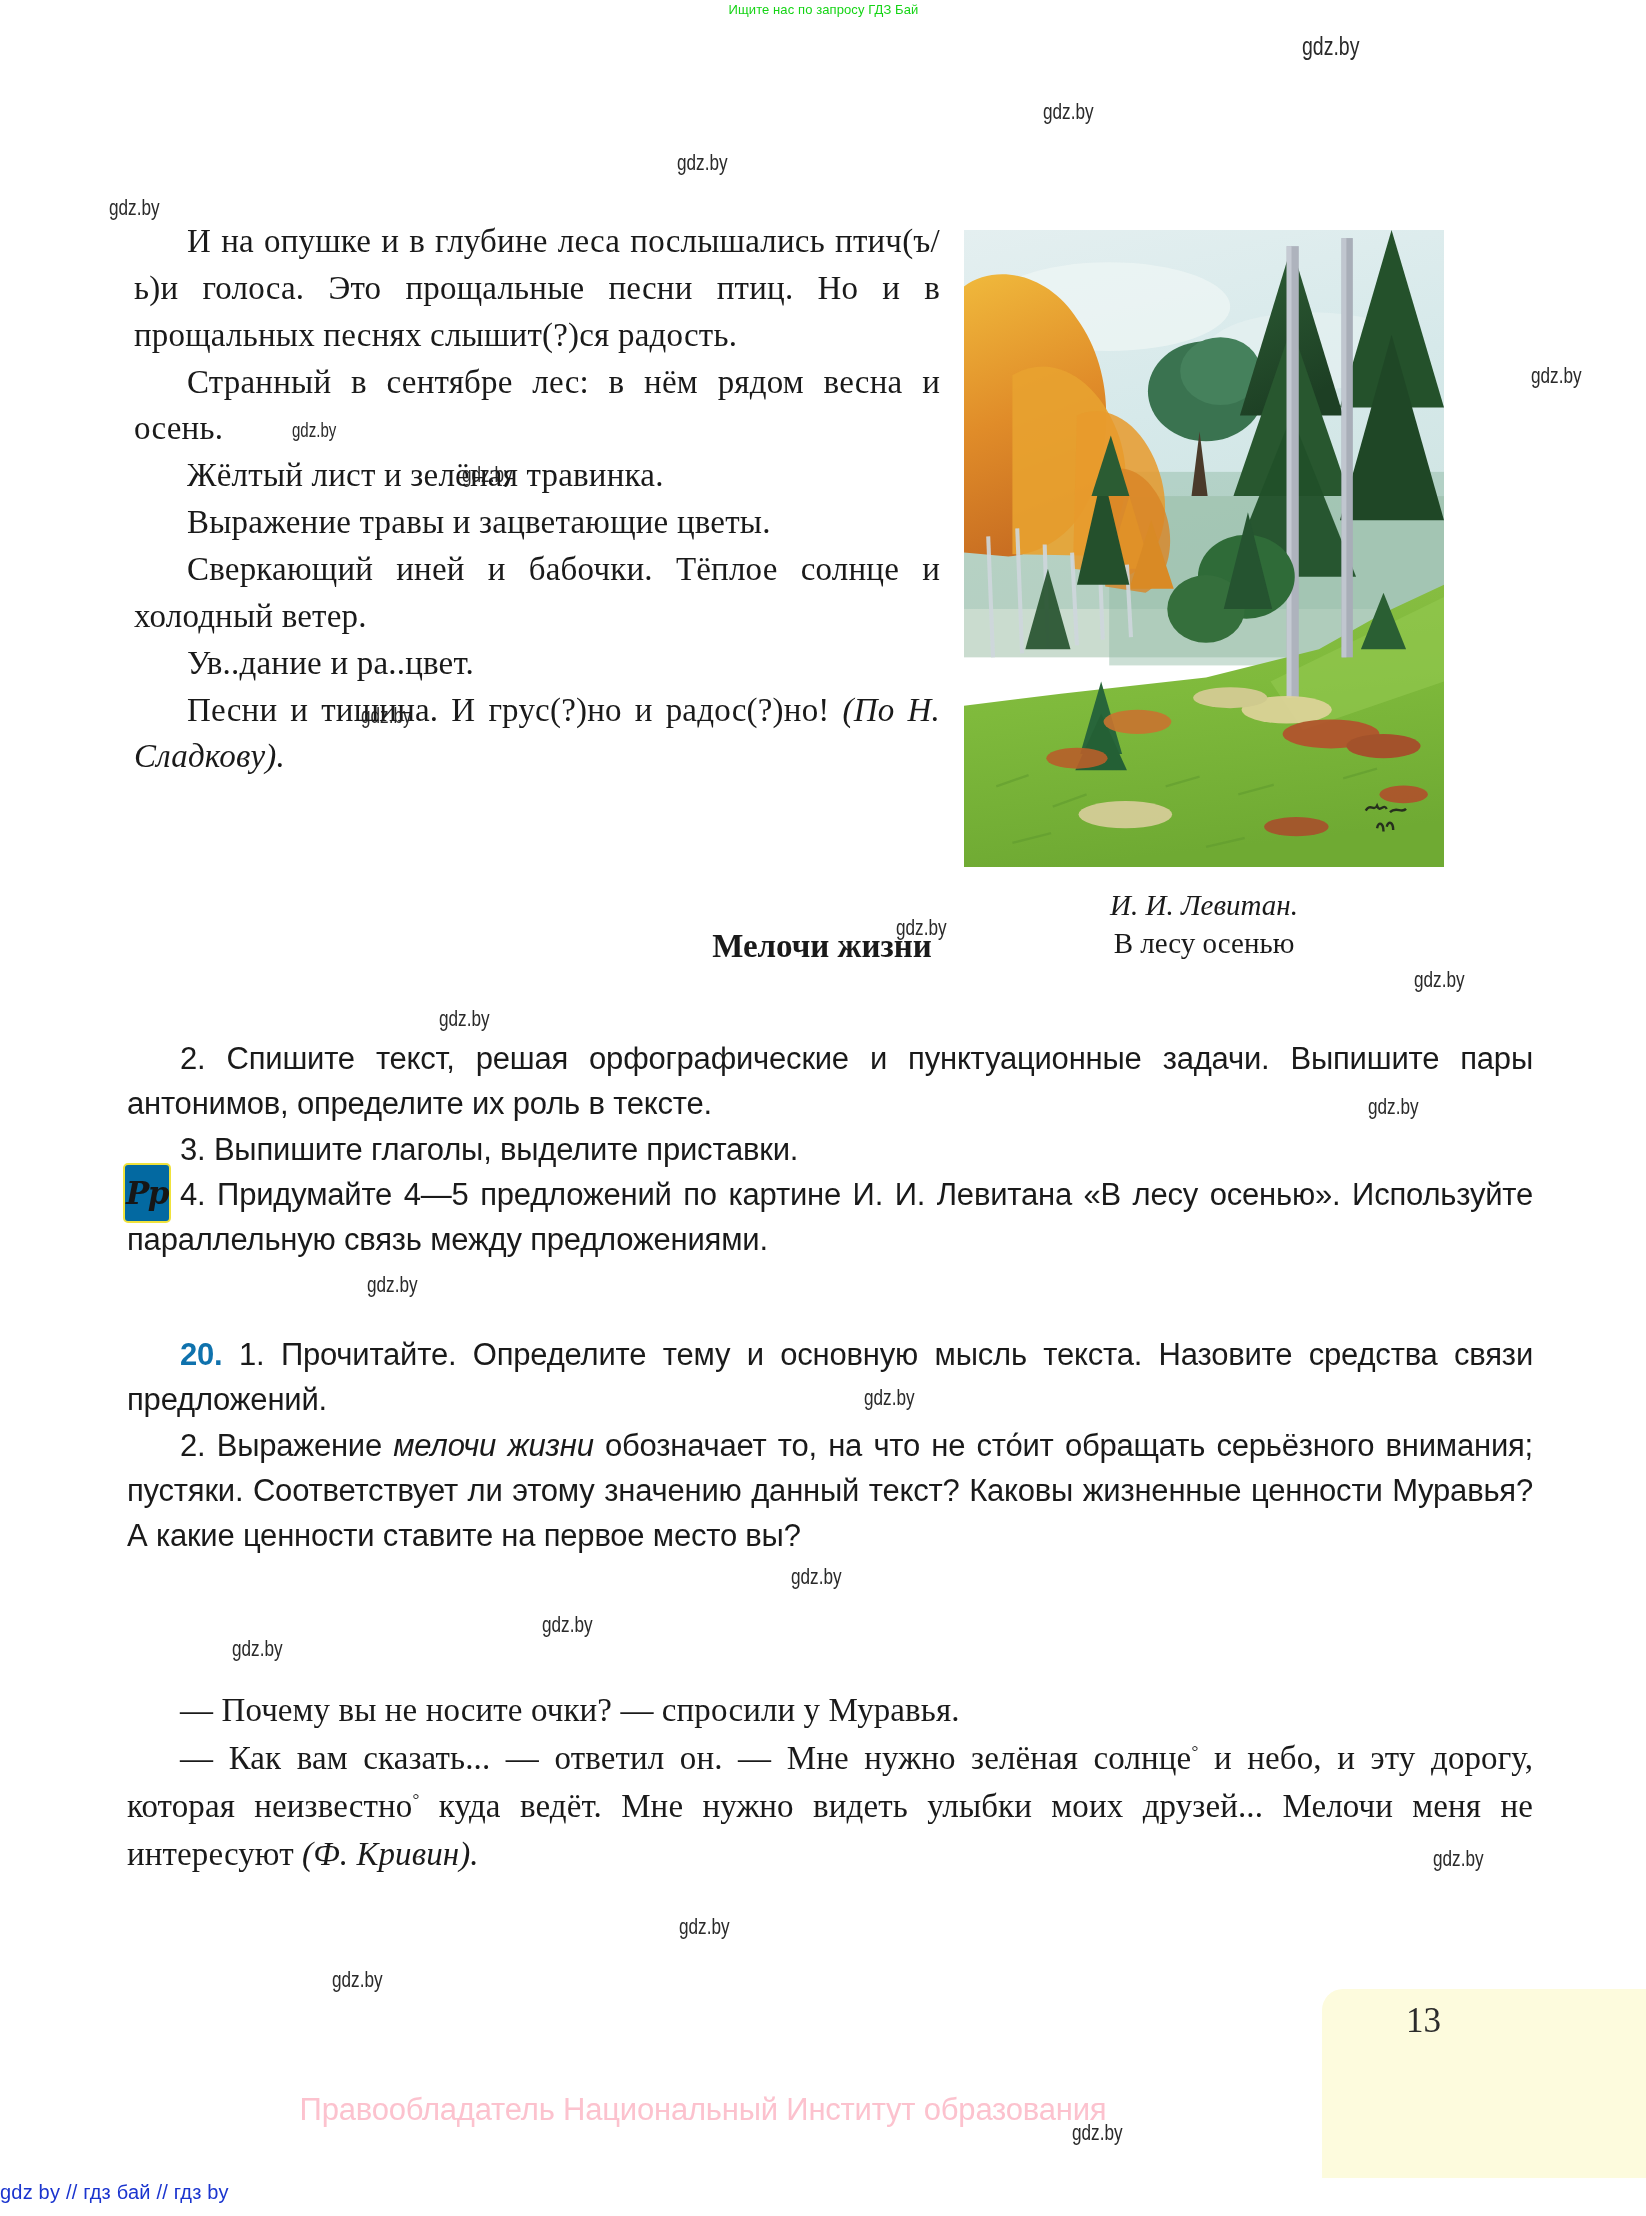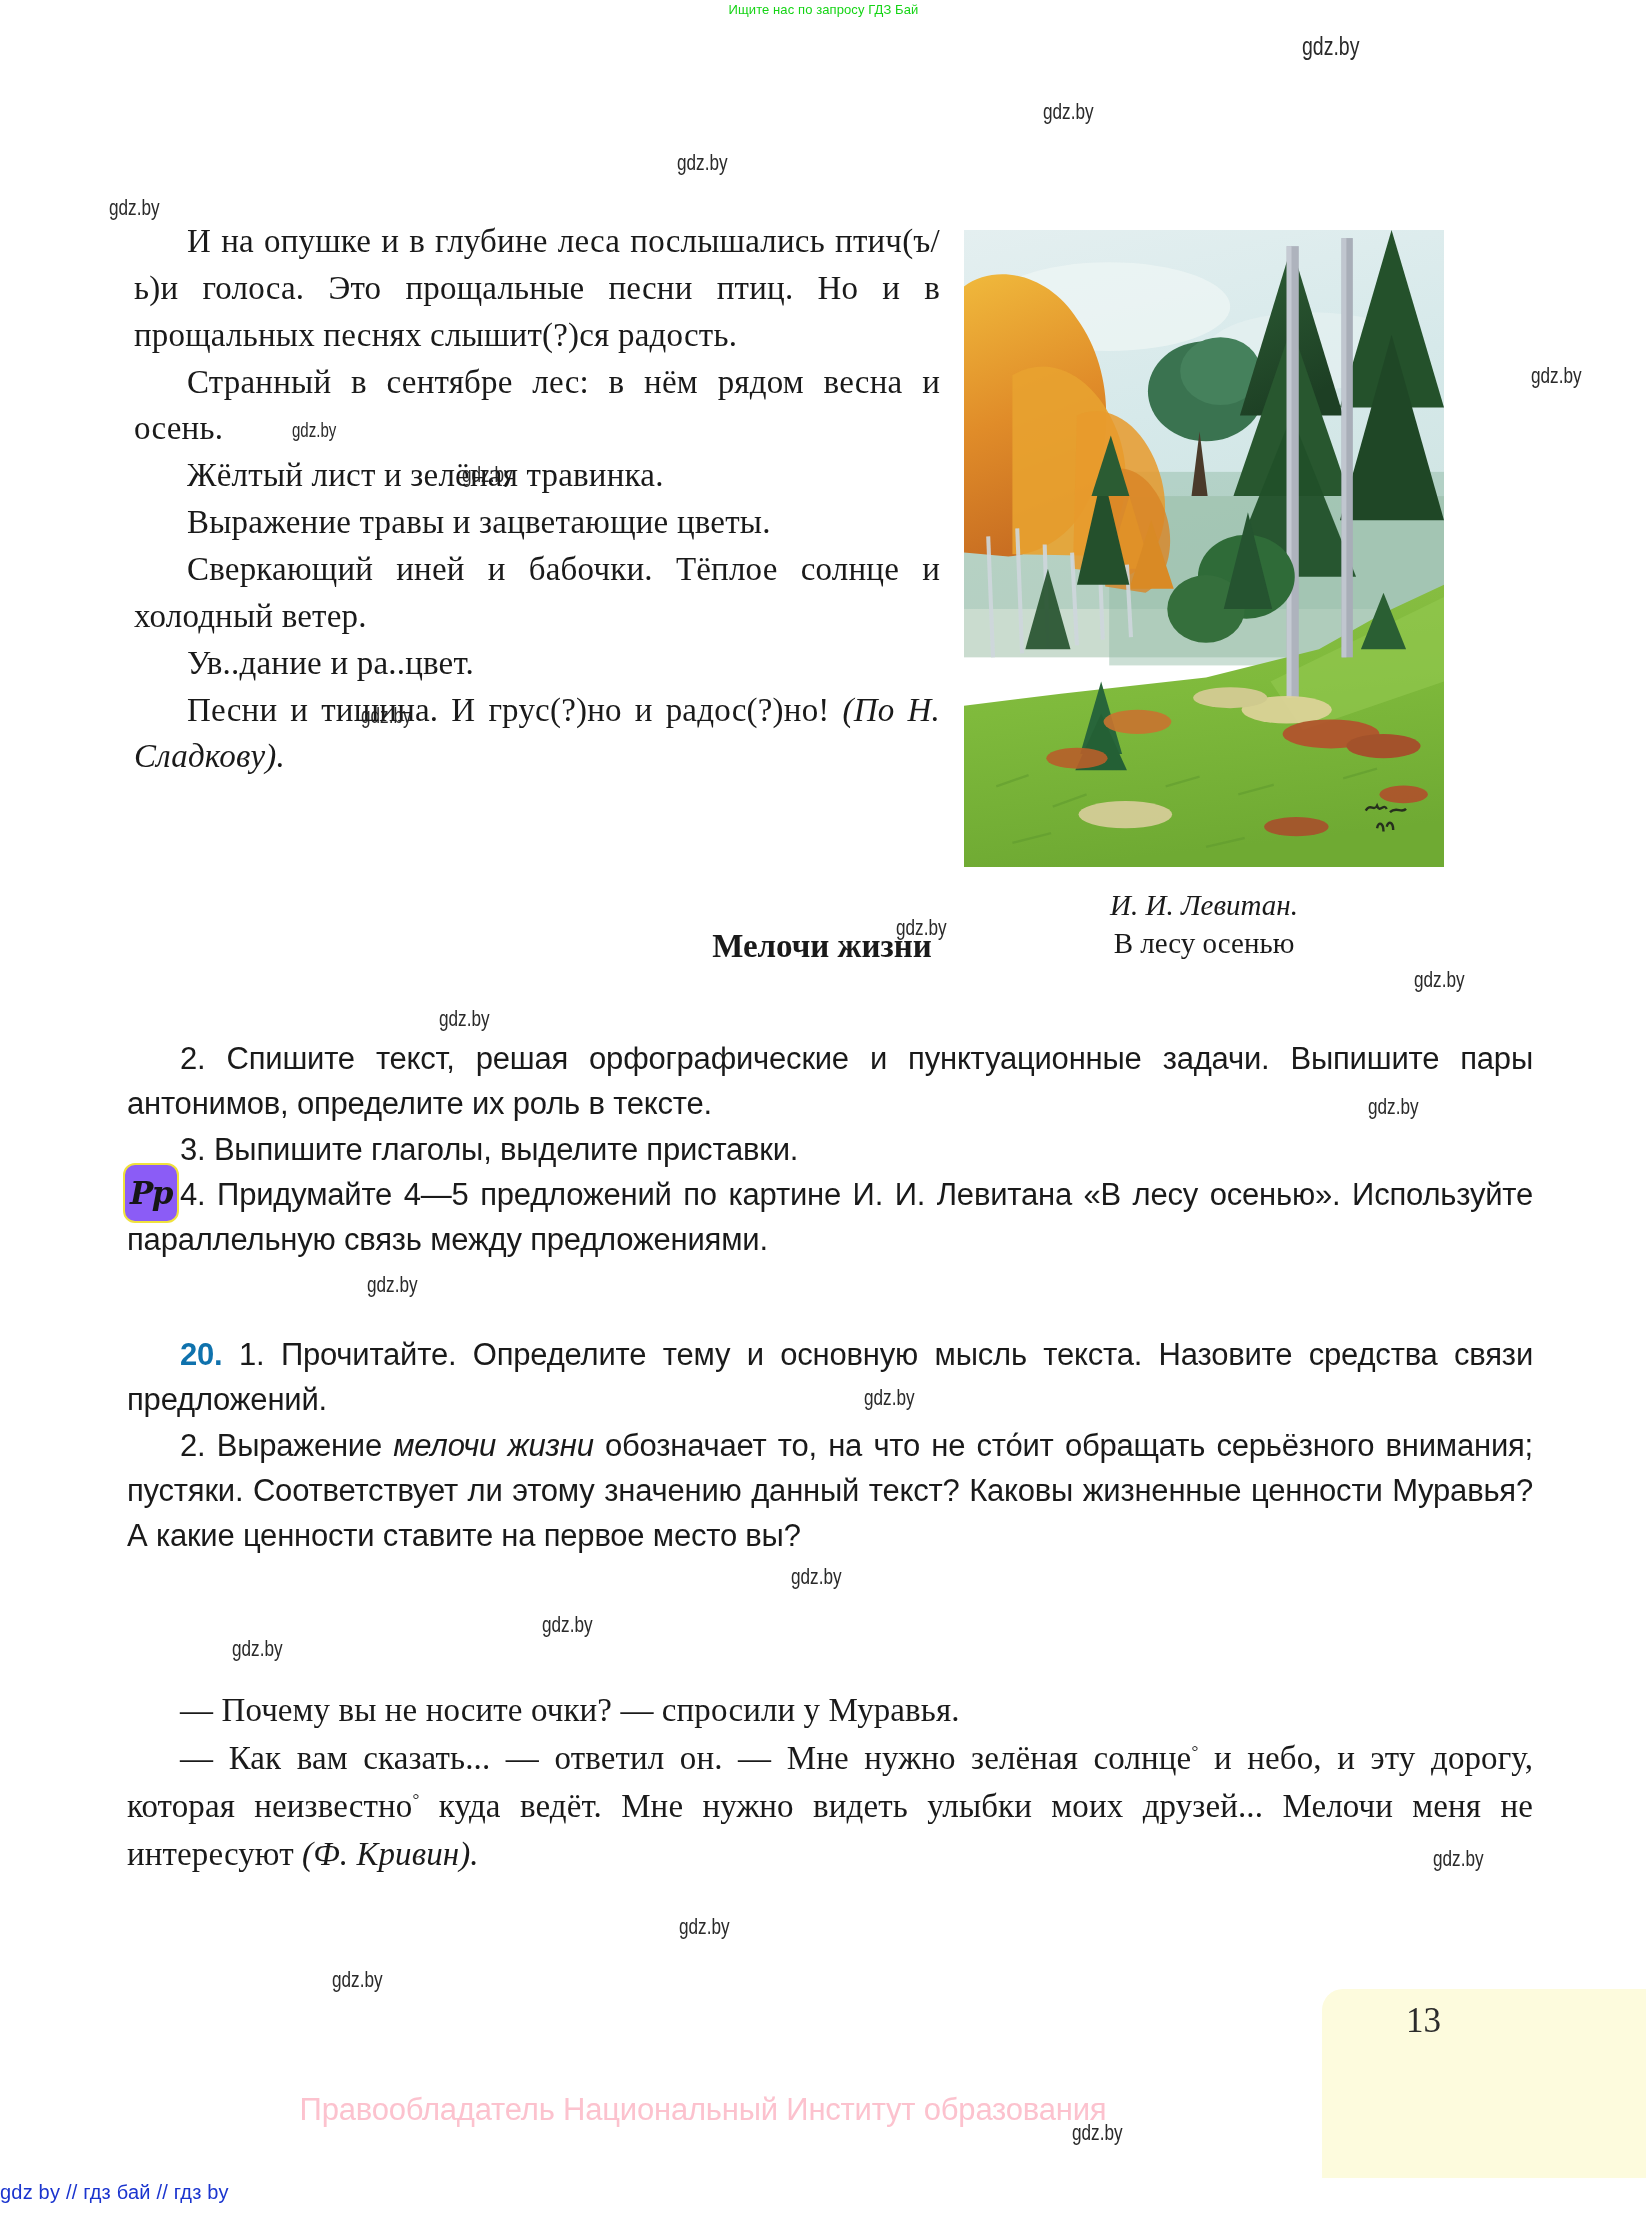--- a/index.html
+++ b/index.html
@@ -118,25 +118,25 @@
     color: #0f72ad;
     font-weight: bold;
     font-family: "Liberation Sans", "DejaVu Sans", sans-serif;
   }
 
   
   #rr-marker {
     position: absolute;
     left: 123px;
     top: 1163px;
-    width: 56px;
+    width: 48px;
     height: 60px;
-    background: #8b5cf6;
+    background: #0369a1;
     border: 2.4px solid #f0e23c;
-    border-radius: 12px;
+    border-radius: 5px;
     box-sizing: border-box;
     overflow: hidden;
   }
   #rr-marker span {
     position: absolute;
     left: 50%;
     top: 50%;
     transform: translate(-50%, -50%);
     font-family: "DejaVu Serif", "Liberation Serif", serif;
     font-style: italic;

